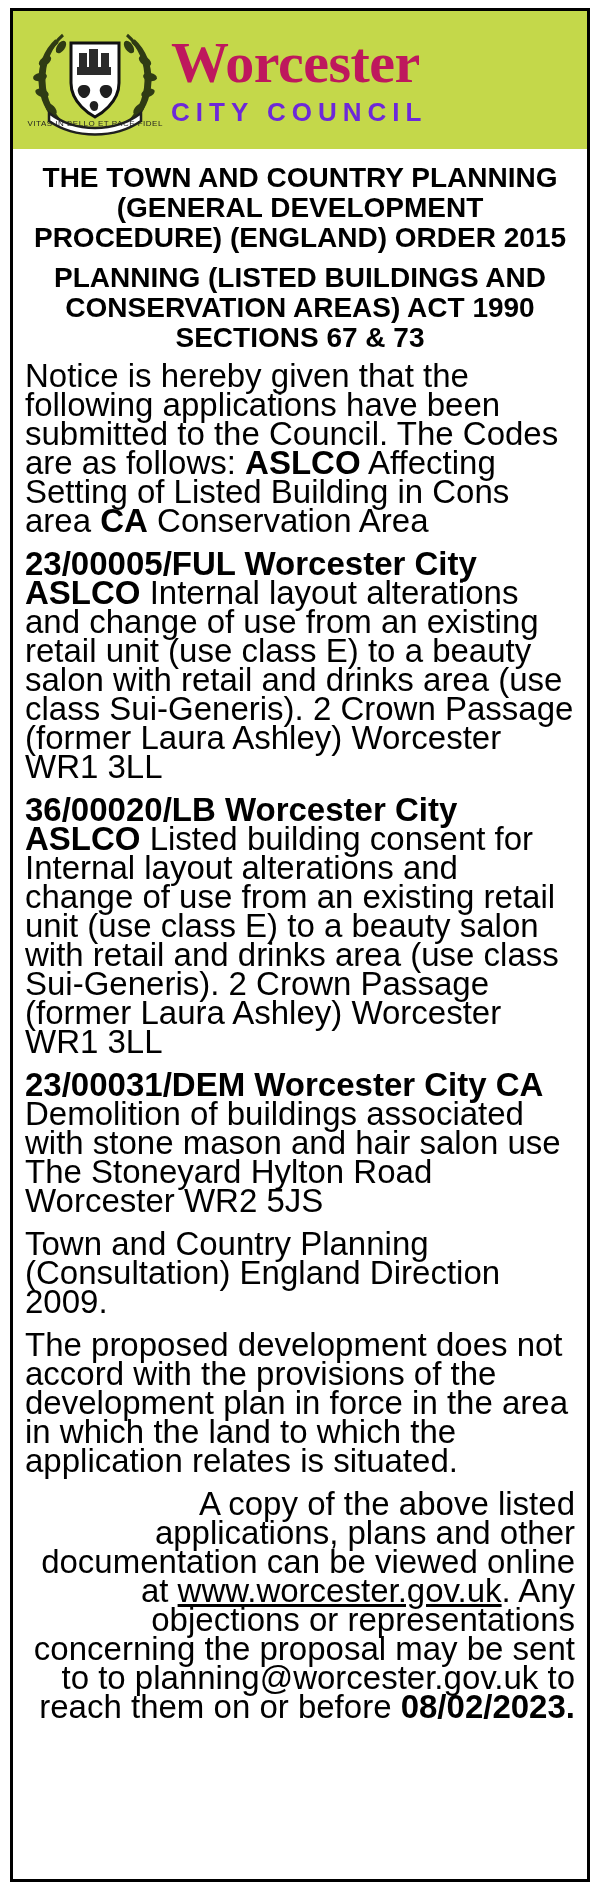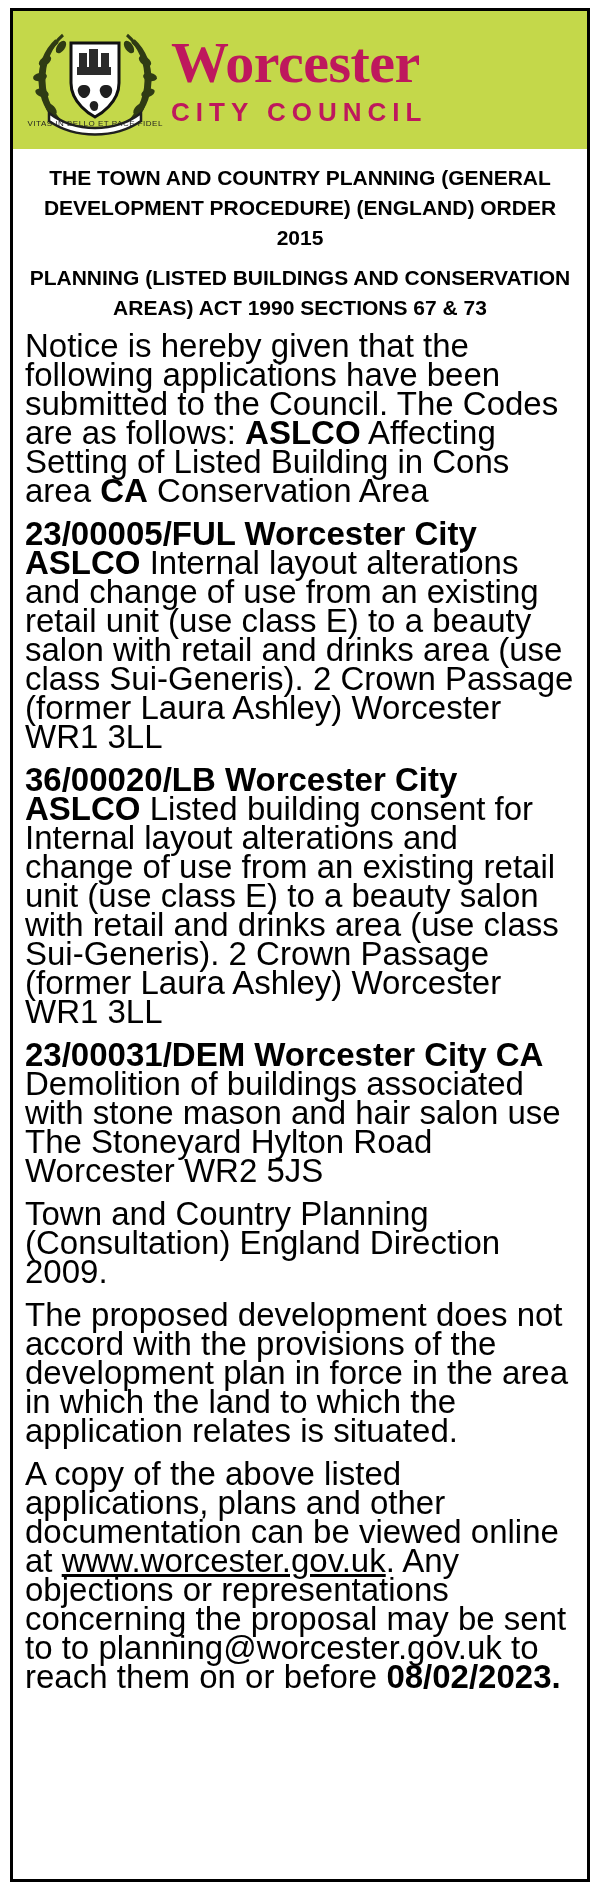--- a/index.html
+++ b/index.html
@@ -58,45 +58,45 @@
     letter-spacing: -0.5px;
     color: #be185d;
     margin: 0 0 6px 0;
   }
   .masthead-sub {
     font-family: "Liberation Sans", sans-serif;
     font-weight: bold;
     font-size: 26px;
     line-height: 28px;
     letter-spacing: 6px;
-    color: #be185d;
+    color: #6d28d9;
     margin: 0;
   }
   
   .body {
     padding: 10px 12px 10px 12px;
   }
   .head-block {
     text-align: center;
     font-weight: bold;
-    font-size: 21px;
+    font-size: 28px;
     line-height: 30px;
     margin: 4px 0 10px 0;
   }
   .head-block.second {
     margin-top: 8px;
     margin-bottom: 8px;
   }
   p.para {
     font-size: 33px;
     line-height: 29px;
     margin: 0 0 14px 0;
     text-align: left;
   }
-  p.para:last-child { margin-bottom: 0; }
+  p.para:last-child { margin-bottom: 0; text-align: right; }
   .b { font-weight: bold; }
   .u { text-decoration: underline; }
 </style>
 </head>
 <body>
 
 <div class="page">
   <div class="notice">
 
     <div class="masthead">

